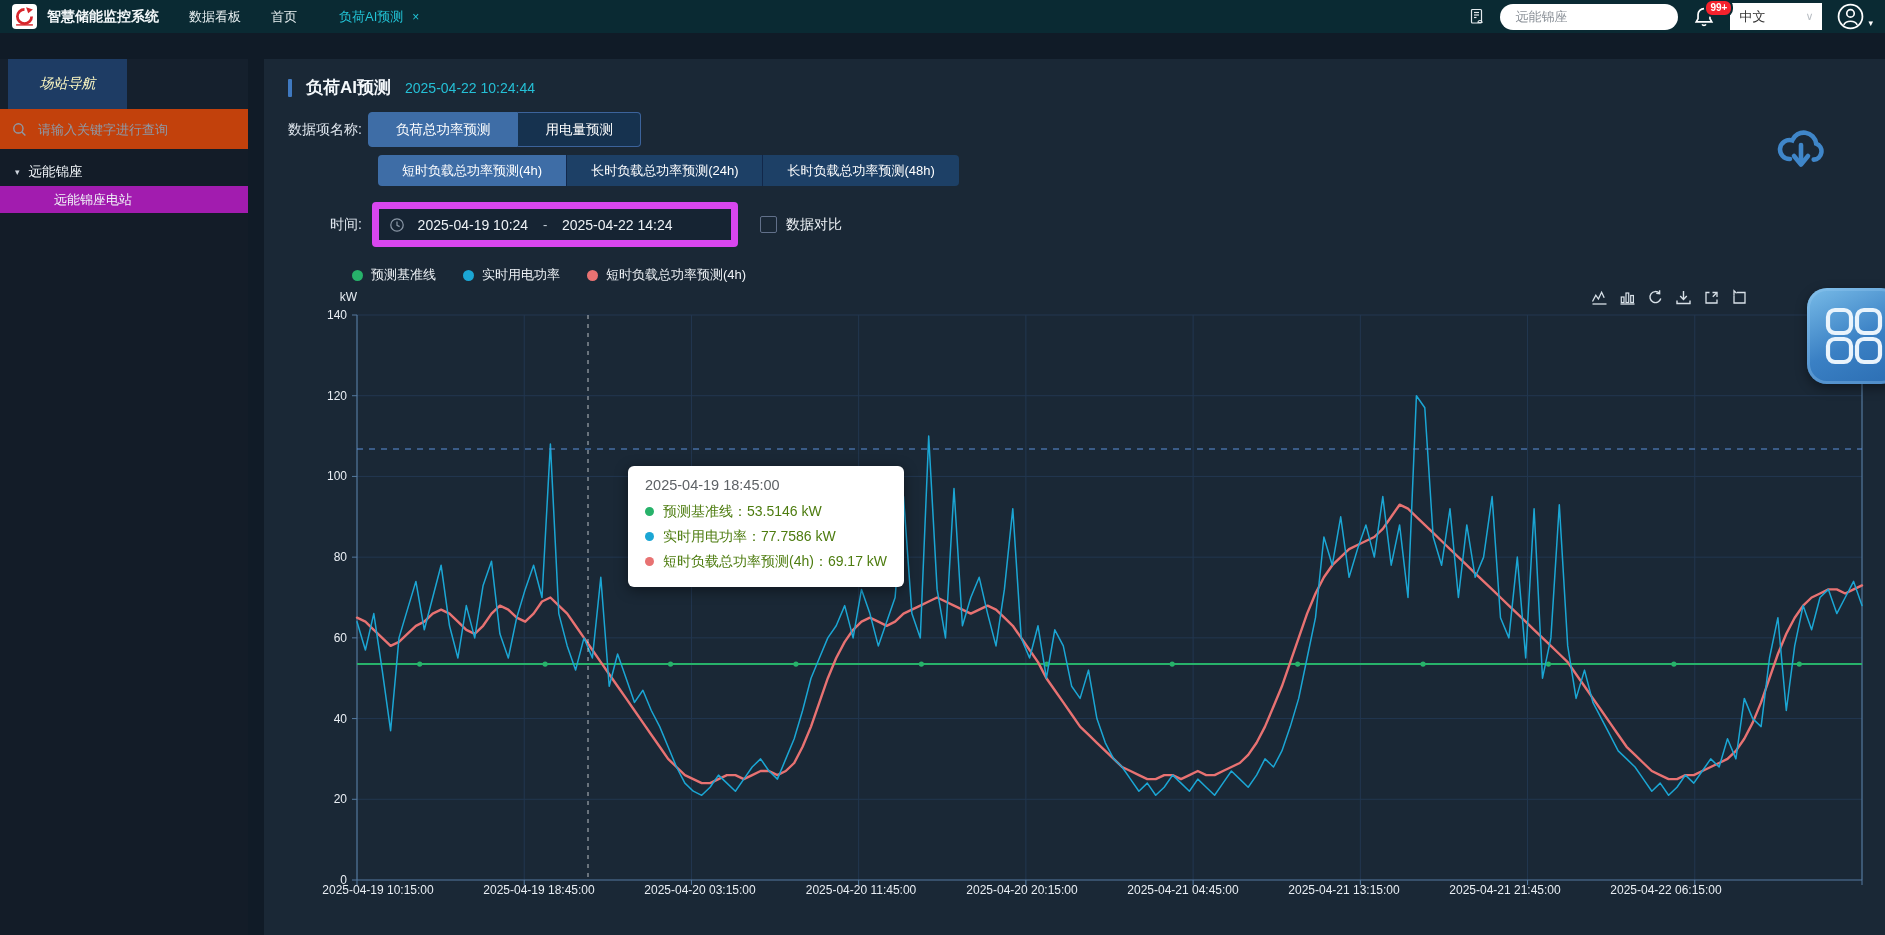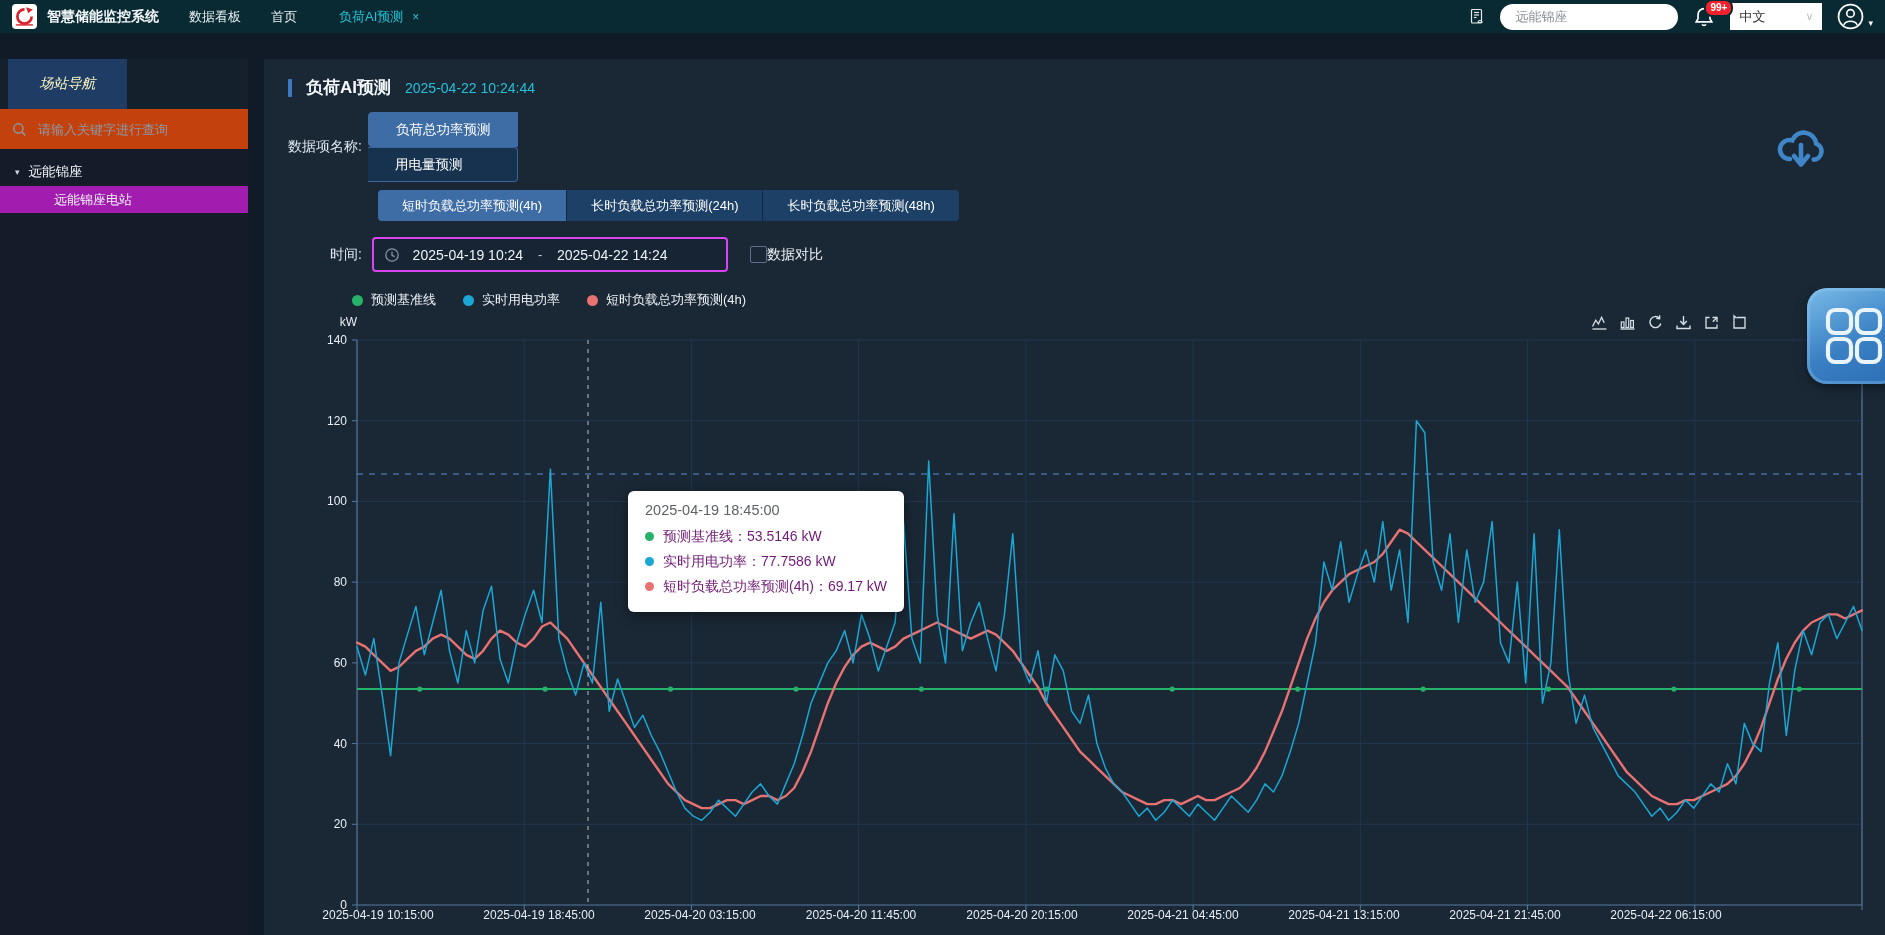--- a/index.html
+++ b/index.html
@@ -37,49 +37,49 @@
   .tree-caret{color:#cfd6de;font-size:9px;}
   .tree-child{height:27px;background:#a21caf;display:flex;align-items:center;padding-left:54px;font-size:13px;color:#f0f4f8;cursor:pointer;}
   
   .main{position:absolute;left:264px;top:59px;right:0;bottom:0;background:#1a2836;padding:18px 0 0 24px;}
   .title-row{display:flex;align-items:center;gap:14px;height:21px;}
   .title-bar{width:4px;height:18px;background:#3f79c0;border-radius:1px;}
   .page-title{font-size:17px;font-weight:bold;color:#f4f8fb;}
   .page-time{color:#25c0d6;font-size:14px;}
   .row2{margin-top:14px;display:flex;align-items:center;}
   .row-label{font-size:14px;color:#dfe6ee;margin-right:6px;white-space:nowrap;}
-  .btn-group{display:flex;flex-direction:column;}
+  .btn-group{display:flex;}
   .seg-btn{height:33px;padding:0 27px;display:flex;align-items:center;font-size:13.5px;color:#fff;background:#16324f;border:1px solid #3c639b;cursor:pointer;white-space:nowrap;}
   .seg-btn:first-child{border-radius:4px 0 0 4px;}
   .seg-btn:last-child{border-radius:0 4px 4px 0;border-left:0;}
   .seg-btn.active{background:#3e6da6;border-color:#3e6da6;}
   .row3{margin-top:8px;margin-left:90px;display:flex;}
   .dur-tab{height:31px;padding:0 24px;display:flex;align-items:center;font-size:13px;color:#fff;background:#1d4066;border-right:1px solid #12284a;cursor:pointer;white-space:nowrap;}
   .dur-tab:first-child{border-radius:4px 0 0 4px;}
   .dur-tab:last-child{border-radius:0 4px 4px 0;border-right:0;}
   .dur-tab.active{background:#3e6da6;}
   .row4{margin-top:16px;display:flex;align-items:center;}
   .time-label{margin-left:42px;font-size:14px;color:#dfe6ee;}
-  .picker{margin-left:10px;width:332px;height:31px;border:2px solid #d946ef;border-radius:4px;display:flex;align-items:center;padding:0 10px;background:rgba(10,25,42,.25);}
+  .picker{margin-left:10px;width:332px;height:31px;border:7px solid #d946ef;border-radius:4px;display:flex;align-items:center;padding:0 10px;background:rgba(10,25,42,.25);}
   .picker input{width:132px;background:transparent;border:0;outline:0;color:#eef2f6;font-size:14px;text-align:center;font-family:inherit;}
   .picker .dash{color:#c9d2dc;font-size:13px;padding:0 2px;}
-  .compare{margin-left:22px;display:flex;align-items:center;gap:0;cursor:pointer;}
+  .compare{margin-left:22px;display:flex;align-items:center;gap:9px;cursor:pointer;}
   .checkbox{width:15px;height:15px;border:1.5px solid #61708a;border-radius:2px;background:transparent;}
   .compare-label{font-size:14px;color:#eef2f6;}
   .legend-row{margin-top:19px;margin-left:64px;display:flex;align-items:center;gap:27px;}
   .legend-item{display:flex;align-items:center;gap:8px;font-size:13px;color:#eef2f6;cursor:pointer;}
   .legend-dot{width:11px;height:11px;border-radius:50%;}
   
   .chart-wrap{position:relative;margin-left:2px;margin-top:1px;width:1590px;height:645px;}
   #chart-svg{position:absolute;left:0;top:0;}
   .toolbar{position:absolute;top:4px;right:132px;display:flex;gap:11px;z-index:4;}
   .tb-icon{width:17px;height:17px;color:#e3ebf2;cursor:pointer;opacity:.95;}
   .tooltip{position:absolute;left:338px;top:181px;background:#ffffff;border-radius:6px;box-shadow:0 3px 14px rgba(0,0,0,.45);padding:11px 17px 13px;z-index:6;white-space:nowrap;}
   .tt-title{font-size:14.5px;color:#5e6266;margin-bottom:6px;}
-  .tt-row{display:flex;align-items:center;gap:9px;line-height:25px;font-size:14px;color:#701a75;}
+  .tt-row{display:flex;align-items:center;gap:9px;line-height:25px;font-size:14px;color:#4d7c0f;}
   .tt-dot{width:9px;height:9px;border-radius:50%;flex:none;}
   
   .cloud-btn{position:absolute;top:64px;right:58px;cursor:pointer;z-index:7;}
   .float-btn{position:absolute;top:288px;right:-16px;width:94px;height:96px;border-radius:20px;
     background:linear-gradient(155deg,#79bce8 0%,#3a80c4 55%,#2b6db2 100%);
     box-shadow:inset 0 0 0 3px rgba(150,200,240,.35), 0 4px 12px rgba(0,0,0,.4);
     display:flex;align-items:center;justify-content:center;z-index:20;cursor:pointer;}
 </style>
 </head>
 <body>

